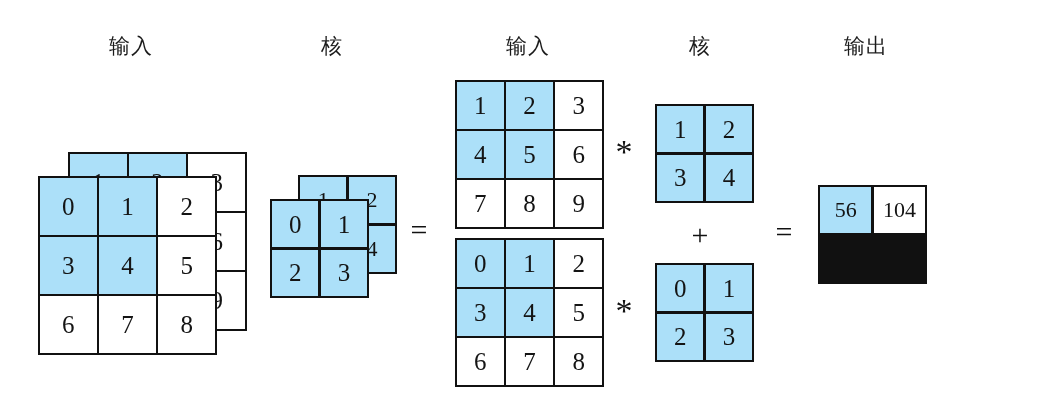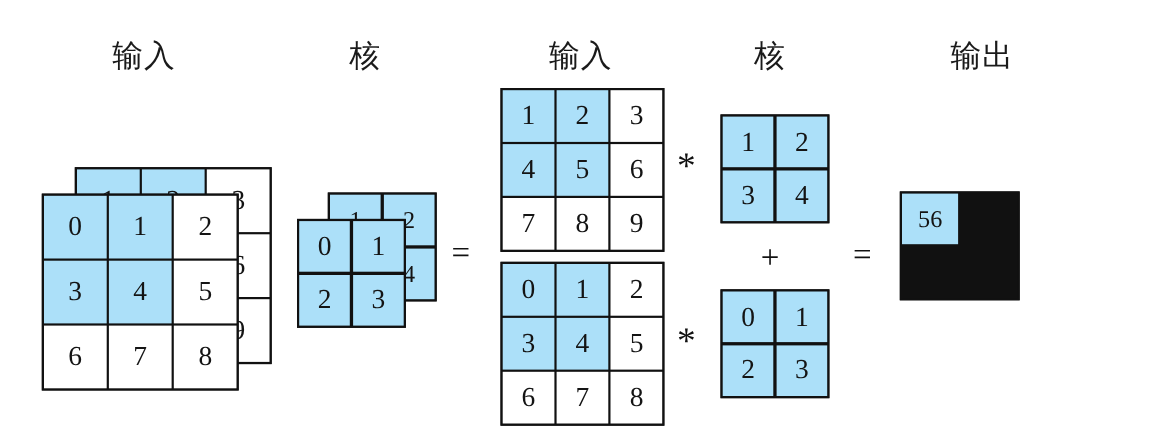--- a/index.html
+++ b/index.html
@@ -13,21 +13,21 @@
     height: 404px;
     background: #ffffff;
     font-family: "Liberation Serif", "DejaVu Serif", serif;
     overflow: hidden;
   }
 
   
   .col-label {
     position: absolute;
     font-family: Liberation Serif, serif;
-    font-size: 28px;
+    font-size: 21px;
     color: #1a1a1a;
     white-space: nowrap;
     text-align: center;
     transform: translateX(-50%);
     letter-spacing: 1px;
   }
 
   
   .matrix {
     position: absolute;
@@ -70,21 +70,21 @@
 </style>
 </head>
 <body>
 
 <div id="stage">
 
   <div class="col-label" style="left:131px; top:32px;">输入</div>
   <div class="col-label" style="left:332px; top:32px;">核</div>
   <div class="col-label" style="left:528px; top:32px;">输入</div>
   <div class="col-label" style="left:700px; top:32px;">核</div>
-  <div class="col-label" style="left:866px; top:32px;margin-left:27px;">输出</div>
+  <div class="col-label" style="left:866px; top:32px;">输出</div>
 
   <div class="stack" style="left:38px; top:152px; width:200px; height:200px;">
     <div class="matrix m3 layer-back" style="left:30px; top:0px; width:175px; height:175px;">
       <div class="cell hl">1</div>
       <div class="cell hl">2</div>
       <div class="cell">3</div>
       <div class="cell hl">4</div>
       <div class="cell hl">5</div>
       <div class="cell">6</div>
       <div class="cell">7</div>
@@ -162,17 +162,18 @@
     <div class="cell hl">0</div>
     <div class="cell hl">1</div>
     <div class="cell hl">2</div>
     <div class="cell hl">3</div>
   </div>
 
   <div class="op" style="left:700px; top:235px;">+</div>
 
   <div class="op" style="left:784px; top:232px;">=</div>
 
-  <div class="matrix m2" style="left:818px; top:174px; width:105px; height:95px;text-align:center;">
+  <div class="matrix m2" style="left:818px; top:185px; width:105px; height:95px;text-align:center;">
     <div class="cell hl small">56</div>
+    <div class="cell small">104</div>
   </div>
 
 </div>
 
 </body></html>

